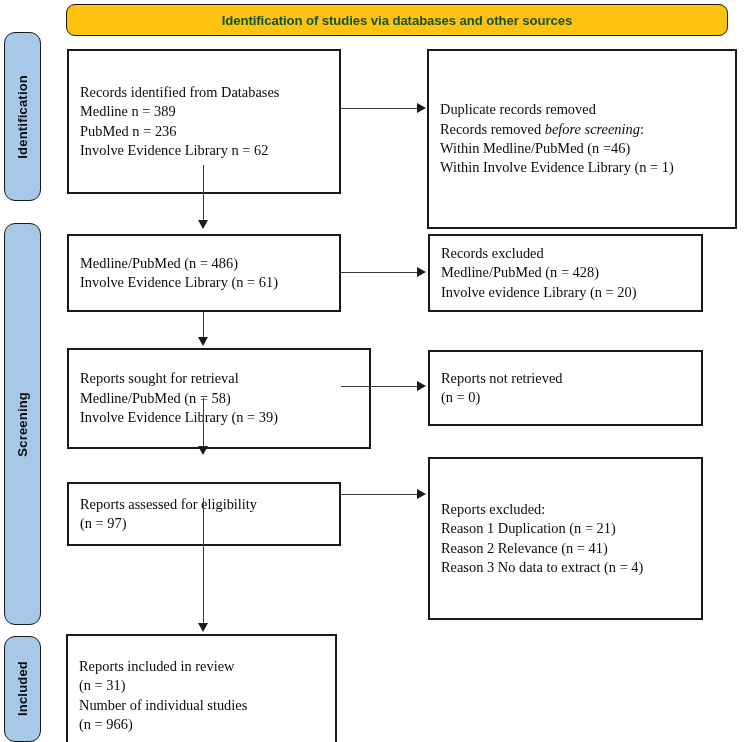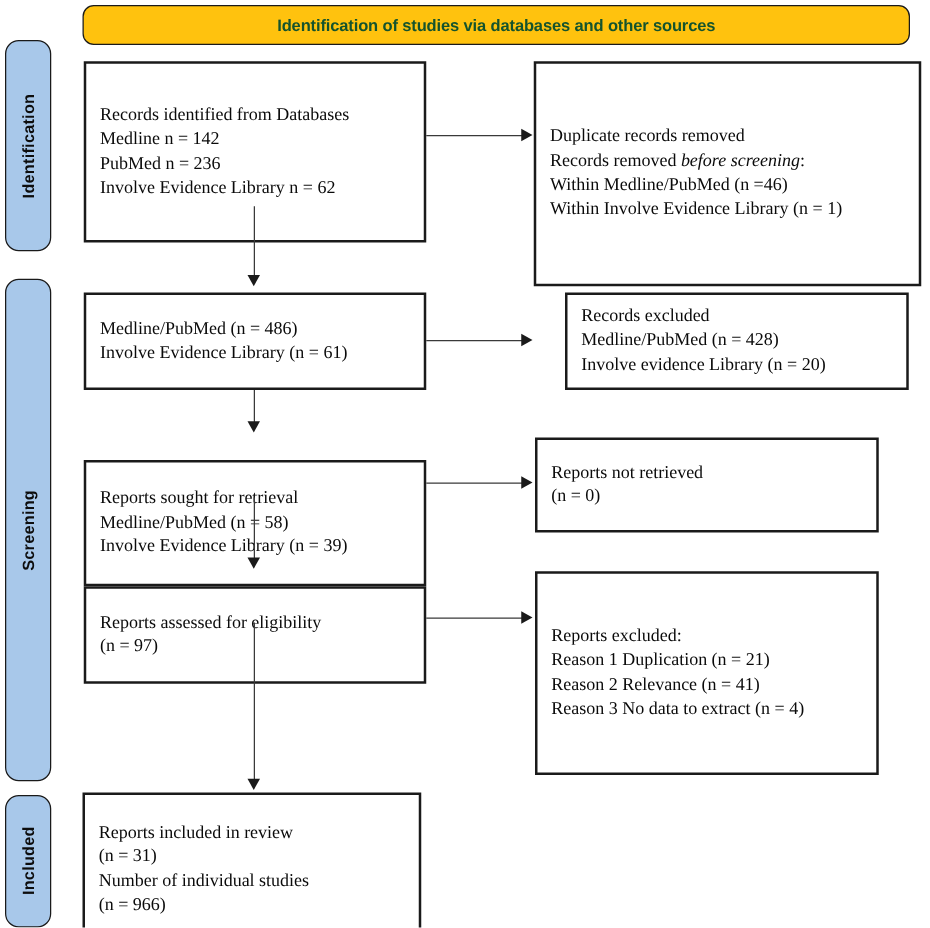--- a/index.html
+++ b/index.html
@@ -82,27 +82,27 @@
     font-size: 14.4px;
     line-height: 19.4px;
     color: #0a0a0a;
     white-space: nowrap;
   }
   .line i { font-style: italic; }
 
   
   #box-identified     { left: 67px;  top: 49px;  width: 274px; height: 145px; }
   #box-screened       { left: 67px;  top: 234px; width: 274px; height: 78px;  }
-  #box-sought         { left: 67px;  top: 368px; width: 274px; height: 101px; }
-  #box-assessed       { left: 67px;  top: 469px; width: 274px; height: 78px; justify-content: center;  }
+  #box-sought         { left: 67px;  top: 348px; width: 304px; height: 101px; }
+  #box-assessed       { left: 67px;  top: 482px; width: 274px; height: 64px; justify-content: center;  }
   #box-included       { left: 66px;  top: 634px; width: 271px; height: 123px; }
 
   
   #box-removed        { left: 427px; top: 49px;  width: 310px; height: 180px; }
-  #box-excluded       { left: 452px; top: 234px; width: 275px; height: 78px;  }
+  #box-excluded       { left: 428px; top: 234px; width: 275px; height: 78px;  }
   #box-not-retrieved  { left: 428px; top: 350px; width: 275px; height: 76px;  }
   #box-reports-excl   { left: 428px; top: 457px; width: 275px; height: 163px; }
 
   
   .vline {
     position: absolute;
     width: 0;
     border-left: 1.5px solid #3a3a3a;
   }
   .hline {
@@ -162,21 +162,21 @@
   <div class="stage" id="stage-screening" style="background: rgb(168, 200, 234);">
     <span class="stage-text">Screening</span>
   </div>
   <div class="stage" id="stage-included" style="background: rgb(168, 200, 234);">
     <span class="stage-text">Included</span>
   </div>
 
   <div class="box" id="box-identified">
     <div class="box-lines">
       <div class="line">Records identified from Databases</div>
-      <div class="line">Medline n = 142</div>
+      <div class="line">Medline n = 389</div>
       <div class="line">PubMed n = 236</div>
       <div class="line">Involve Evidence Library n = 62</div>
     </div>
   </div>
 
   <div class="box" id="box-removed">
     <div class="box-lines">
       <div class="line">Duplicate records removed</div>
       <div class="line"><span>Records removed </span><i>before screening</i><span>:</span></div>
       <div class="line">Within Medline/PubMed (n =46)</div>

